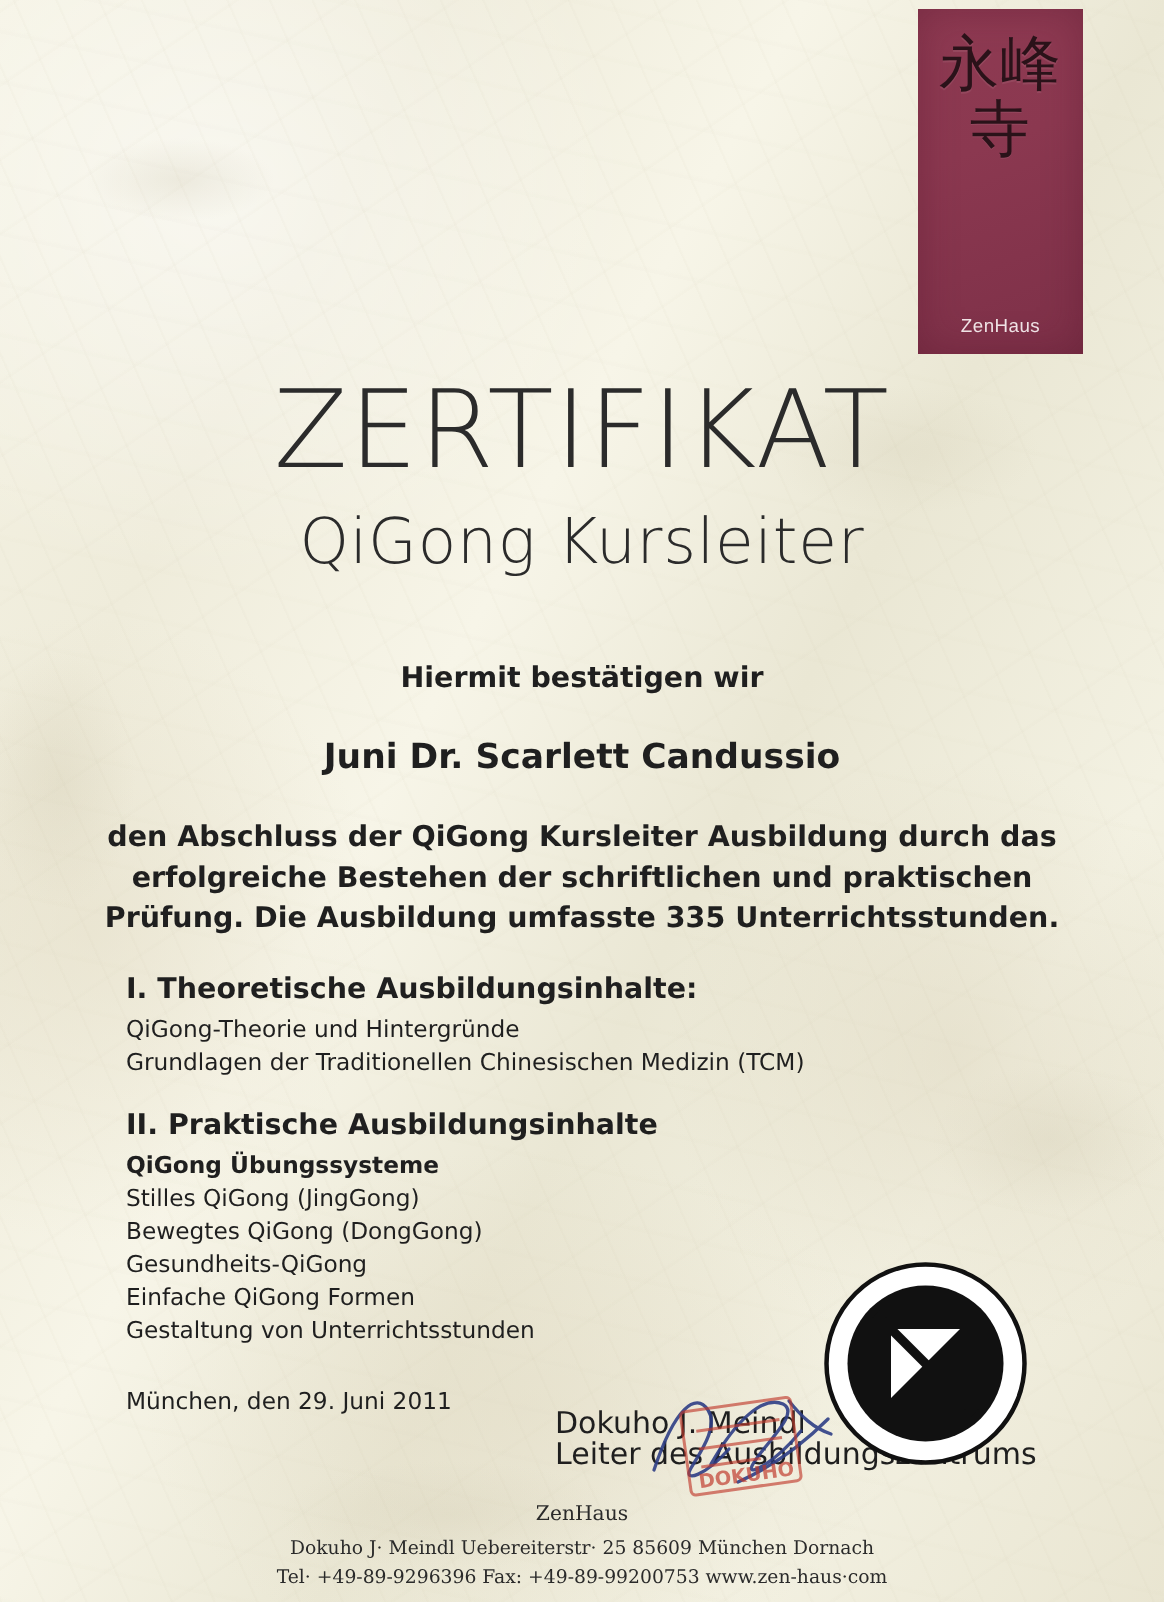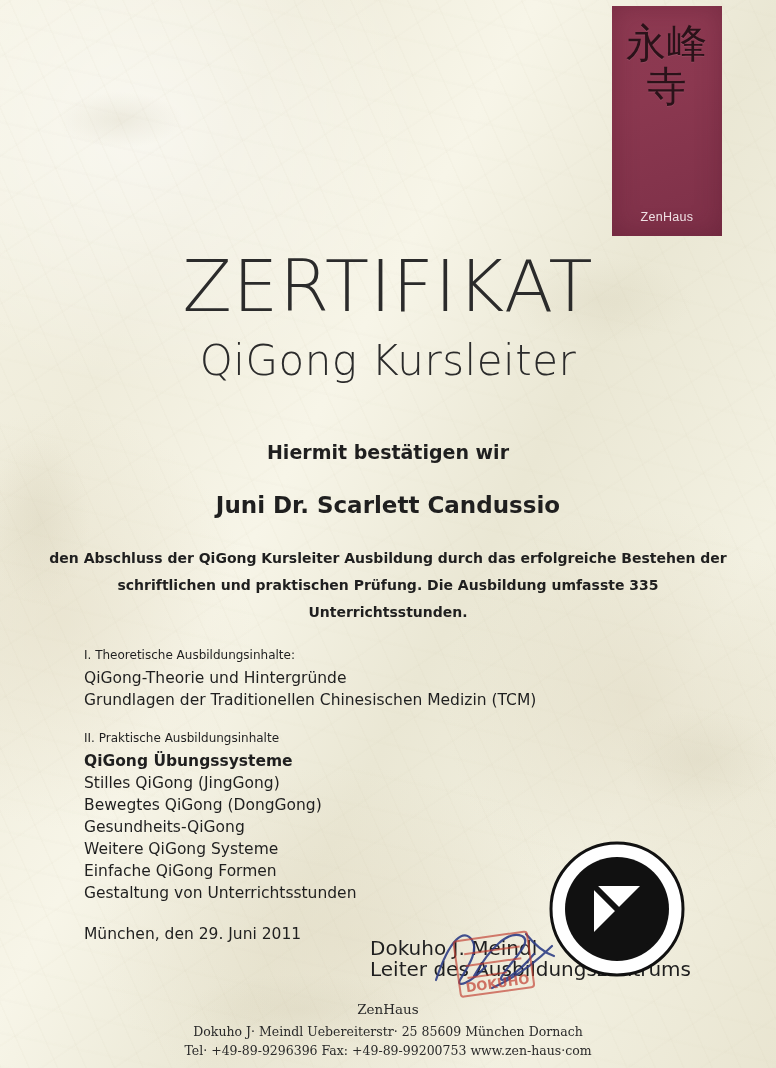--- a/index.html
+++ b/index.html
@@ -113,37 +113,37 @@
     right: 0;
     text-align: center;
     font-family: "DejaVu Sans", sans-serif;
     font-weight: bold;
     color: #1f1f1f;
   }
   .stmt-hereby { top: 441px; font-size: 19px; }
   .stmt-name   { top: 492px; font-size: 23px; }
   .stmt-para   {
     top: 545px;
-    font-size: 14px;
+    font-size: 19px;
     line-height: 27px;
     padding: 0 42px;
   }
 
   
   .sections {
     position: absolute;
     left: 84px;
     top: 648px;
     width: 560px;
     font-family: "DejaVu Sans", sans-serif;
     color: #1f1f1f;
   }
   .sec-heading {
-    font-weight: normal;
-    font-size: 12px;
+    font-weight: bold;
+    font-size: 19px;
     margin-bottom: 5px;
   }
   .sec-line {
     font-size: 15.5px;
     line-height: 22px;
     font-weight: normal;
   }
   .sec-line.bold { font-weight: bold; }
   .sec-gap { height: 20px; }
 
@@ -238,21 +238,20 @@
       <div class="sec-line">QiGong-Theorie und Hintergründe</div>
       <div class="sec-line">Grundlagen der Traditionellen Chinesischen Medizin (TCM)</div>
     </div>
     <div class="sec-gap"></div>
     <div>
       <div class="sec-heading">II. Praktische Ausbildungsinhalte</div>
       <div class="sec-line bold">QiGong Übungssysteme</div>
       <div class="sec-line">Stilles QiGong (JingGong)</div>
       <div class="sec-line">Bewegtes QiGong (DongGong)</div>
       <div class="sec-line">Gesundheits-QiGong</div>
-      <div class="sec-line">Weitere QiGong Systeme</div>
       <div class="sec-line">Einfache QiGong Formen</div>
       <div class="sec-line">Gestaltung von Unterrichtsstunden</div>
     </div>
   </div>
 
   <div class="date-line">München, den 29. Juni 2011</div>
 
   <div class="sig-block">
     <div>Dokuho J. Meindl</div>
     <div>Leiter des Ausbildungszentrums</div>

